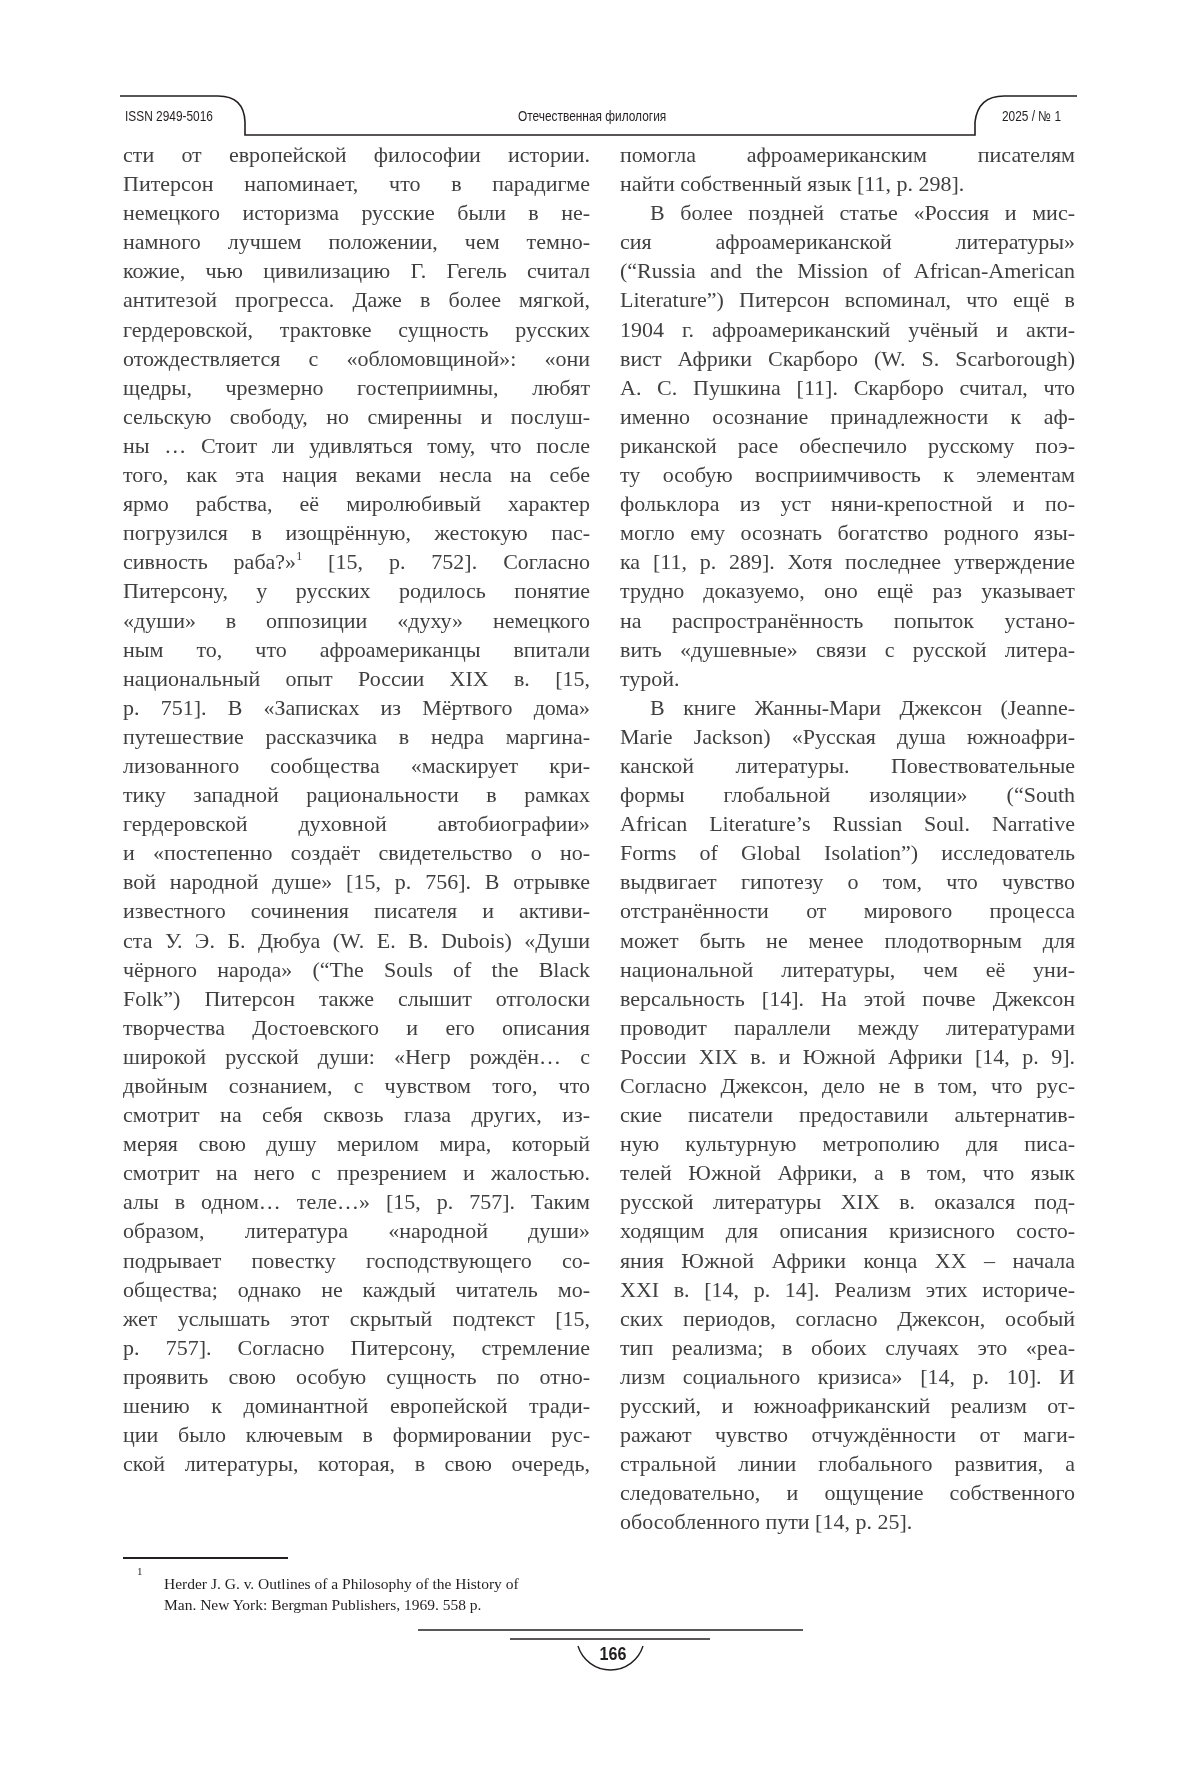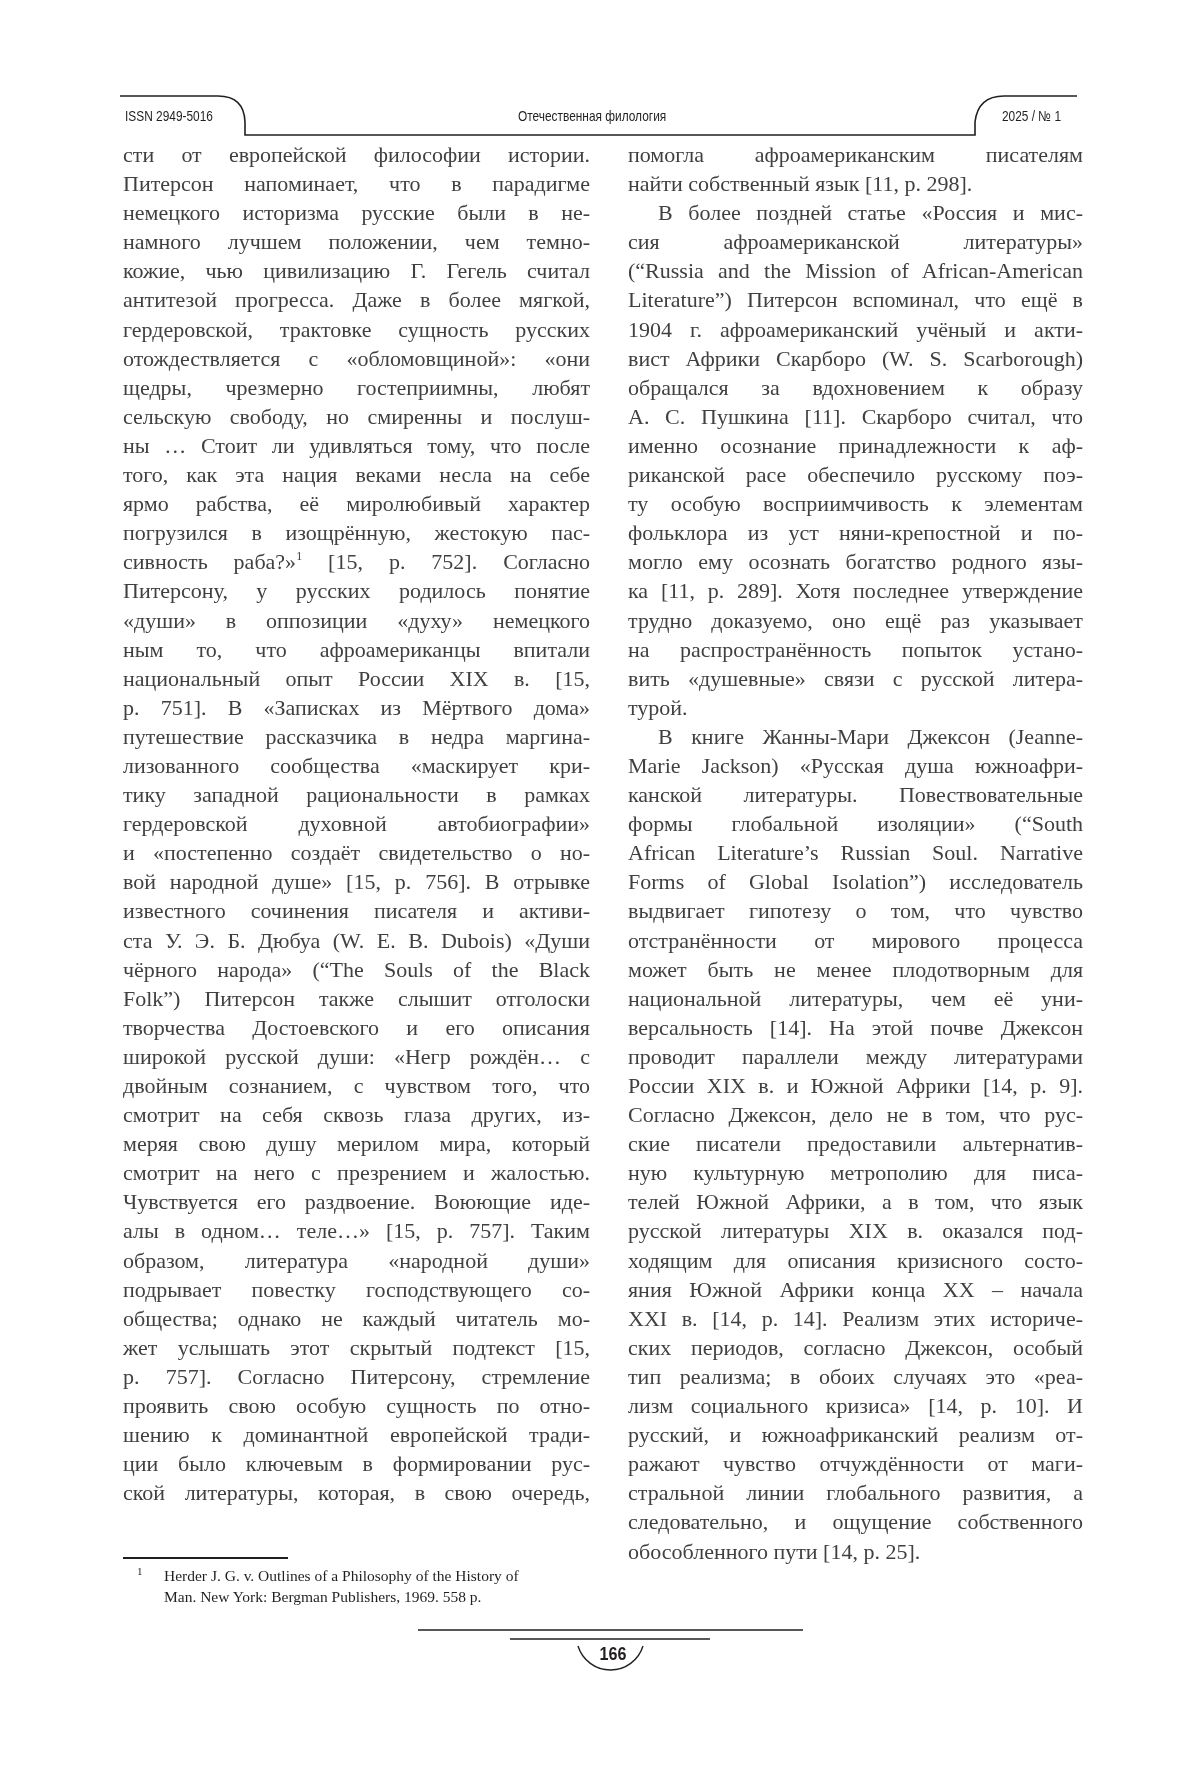--- a/index.html
+++ b/index.html
@@ -9,32 +9,32 @@
   
   .header-svg { position: absolute; left: 0; top: 0; width: 1200px; height: 160px; }
   .hdr-text { position: absolute; font-family: "Liberation Sans", sans-serif; font-size: 14.5px; color: #231f20; transform: scaleX(0.82); transform-origin: left center; white-space: nowrap; }
   .hdr-issn { left: 125px; top: 108px; }
   .hdr-title { left: 518px; top: 108px; }
   .hdr-issue { left: 1002px; top: 108px; }
 
   
   .col { position: absolute; top: 140px; font-family: "Liberation Serif", serif; font-size: 22px; line-height: 29.1px; color: #404040; text-align: justify; hyphens: manual; }
   .col-left { left: 123px; width: 467px; }
-  .col-right { left: 620px; width: 455px; margin-left: 8px; }
+  .col-right { left: 620px; width: 455px; }
   .col .line { display: block; text-align: justify; text-align-last: justify; white-space: nowrap; height: 29.1px; }
   .col .line.last { text-align-last: left; }
   .col .line.indent { padding-left: 30px; }
   .col .line > span { }
   sup.fn-ref { font-size: 12px; vertical-align: top; line-height: 1; position: relative; top: 3px; }
 
   
   .fn-rule { position: absolute; left: 123px; top: 1557px; width: 165px; height: 1.5px; background: #231f20; }
   .footnote { position: absolute; left: 123px; top: 1563px; width: 480px; font-family: "Liberation Serif", serif; font-size: 15.5px; line-height: 21px; color: #231f20; }
   .footnote .fn-num { position: absolute; left: 14px; top: -2px; font-size: 11px; }
-  .footnote .fn-text { position: absolute; left: 41px; top: 2px; width: 450px; }
+  .footnote .fn-text { position: absolute; left: 41px; top: 10px; width: 450px; }
   .footnote .fn-line { display: block; white-space: nowrap; }
 
   
   .footer-svg { position: absolute; left: 0; top: 1615px; width: 1200px; height: 80px; }
   .page-num { position: absolute; left: 583px; top: 1643px; width: 60px; text-align: center; font-family: "Liberation Sans", sans-serif; font-weight: bold; font-size: 19px; color: #231f20; transform: scaleX(0.85); }
 </style>
 </head>
 <body>
 
 <div class="page">
@@ -76,21 +76,20 @@
     <span class="line">известного сочинения писателя и активи-</span>
     <span class="line">ста У. Э. Б. Дюбуа (W. E. B. Dubois) «Души</span>
     <span class="line">чёрного народа» (“The Souls of the Black</span>
     <span class="line">Folk”) Питерсон также слышит отголоски</span>
     <span class="line">творчества Достоевского и его описания</span>
     <span class="line">широкой русской души: «Негр рождён… с</span>
     <span class="line">двойным сознанием, с чувством того, что</span>
     <span class="line">смотрит на себя сквозь глаза других, из-</span>
     <span class="line">меряя свою душу мерилом мира, который</span>
     <span class="line">смотрит на него с презрением и жалостью.</span>
-    <span class="line">Чувствуется его раздвоение. Воюющие иде-</span>
     <span class="line">алы в одном… теле…» [15, p. 757]. Таким</span>
     <span class="line">образом, литература «народной души»</span>
     <span class="line">подрывает повестку господствующего со-</span>
     <span class="line">общества; однако не каждый читатель мо-</span>
     <span class="line">жет услышать этот скрытый подтекст [15,</span>
     <span class="line">p. 757]. Согласно Питерсону, стремление</span>
     <span class="line">проявить свою особую сущность по отно-</span>
     <span class="line">шению к доминантной европейской тради-</span>
     <span class="line">ции было ключевым в формировании рус-</span>
     <span class="line">ской литературы, которая, в свою очередь,</span>
@@ -98,21 +97,20 @@
 
   <div class="col col-right">
     <span class="line">помогла афроамериканским писателям</span>
     <span class="line last">найти собственный язык [11, p. 298].</span>
     <span class="line indent">В более поздней статье «Россия и мис-</span>
     <span class="line">сия афроамериканской литературы»</span>
     <span class="line">(“Russia and the Mission of African-American</span>
     <span class="line">Literature”) Питерсон вспоминал, что ещё в</span>
     <span class="line">1904 г. афроамериканский учёный и акти-</span>
     <span class="line">вист Африки Скарборо (W. S. Scarborough)</span>
-    <span class="line">обращался за вдохновением к образу</span>
     <span class="line">А. С. Пушкина [11]. Скарборо считал, что</span>
     <span class="line">именно осознание принадлежности к аф-</span>
     <span class="line">риканской расе обеспечило русскому поэ-</span>
     <span class="line">ту особую восприимчивость к элементам</span>
     <span class="line">фольклора из уст няни-крепостной и по-</span>
     <span class="line">могло ему осознать богатство родного язы-</span>
     <span class="line">ка [11, p. 289]. Хотя последнее утверждение</span>
     <span class="line">трудно доказуемо, оно ещё раз указывает</span>
     <span class="line">на распространённость попыток устано-</span>
     <span class="line">вить «душевные» связи с русской литера-</span>

